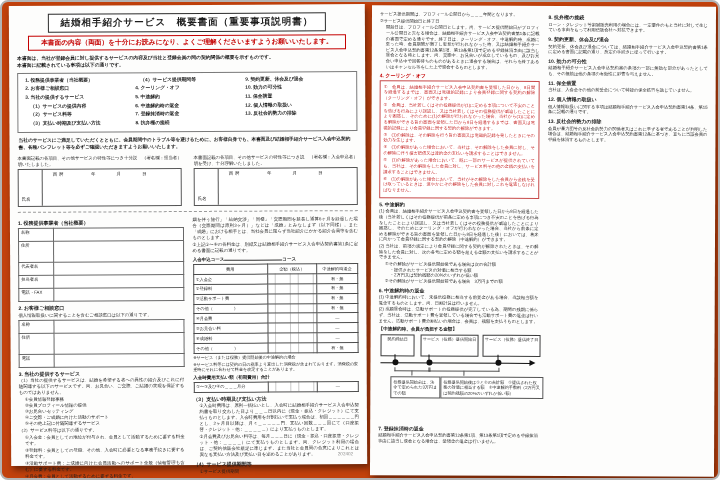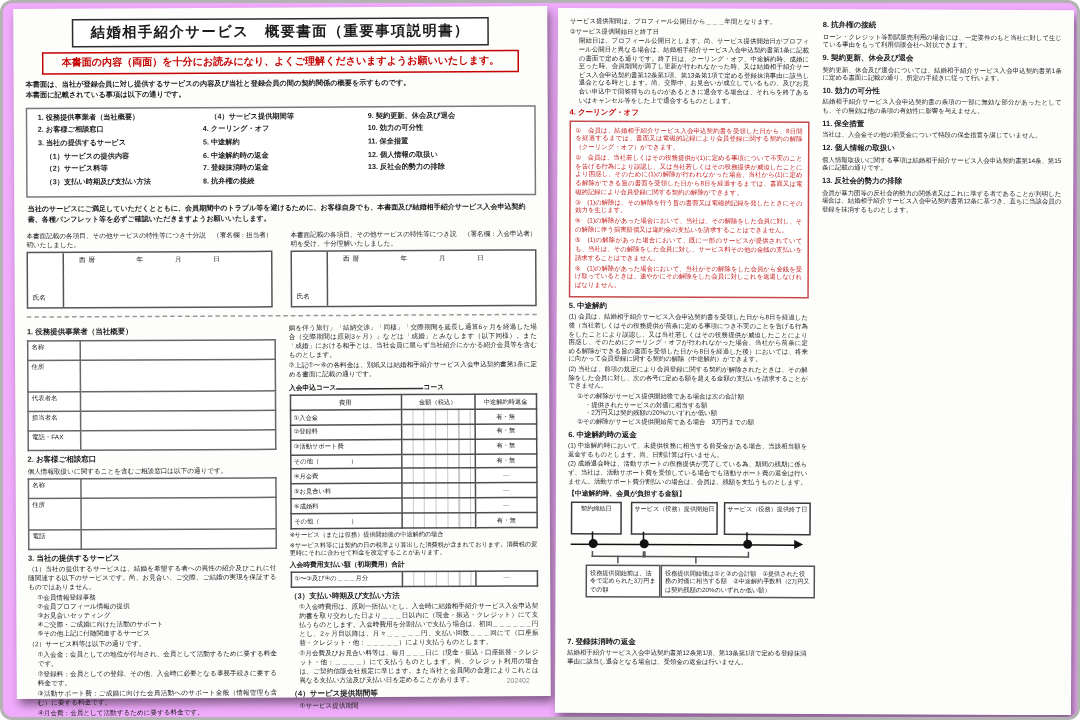--- a/index.html
+++ b/index.html
@@ -1,18 +1,18 @@
 <!DOCTYPE html>
 <html><head>
 <meta charset="utf-8">
 <style>
   html,body { margin:0; padding:0; background:#ffffff; }
   .stage {
     position:relative; width:720px; height:480px; box-sizing:border-box;
-    background:#f0abfc; border:2px solid #b3b3b3; border-radius:8px; overflow:hidden;
+    background:#c2410c; border:2px solid #b3b3b3; border-radius:8px; overflow:hidden;
     font-family:"Liberation Sans","DejaVu Sans",sans-serif; color:#1c1c1c;
   }
   .page { position:absolute; background:#fdfdfc; box-sizing:border-box; padding:5px 7px;
           box-shadow:2px 4px 6px rgba(0,0,0,0.45); }
   .page-left  { left:8px;  top:3px; width:356px; height:460px; transform:rotate(-0.3deg); }
   .page-right { left:369px; top:4px; width:344px; height:470px; transform:rotate(0.25deg); }
 
   .title-wrap { text-align:center; margin:1px 0 3px; }
   .doc-title { display:inline-block; border:1.3px solid #2b2b2b; font-size:9.5px; font-weight:bold;
                padding:2px 12px; letter-spacing:1px; background:#fff; }

